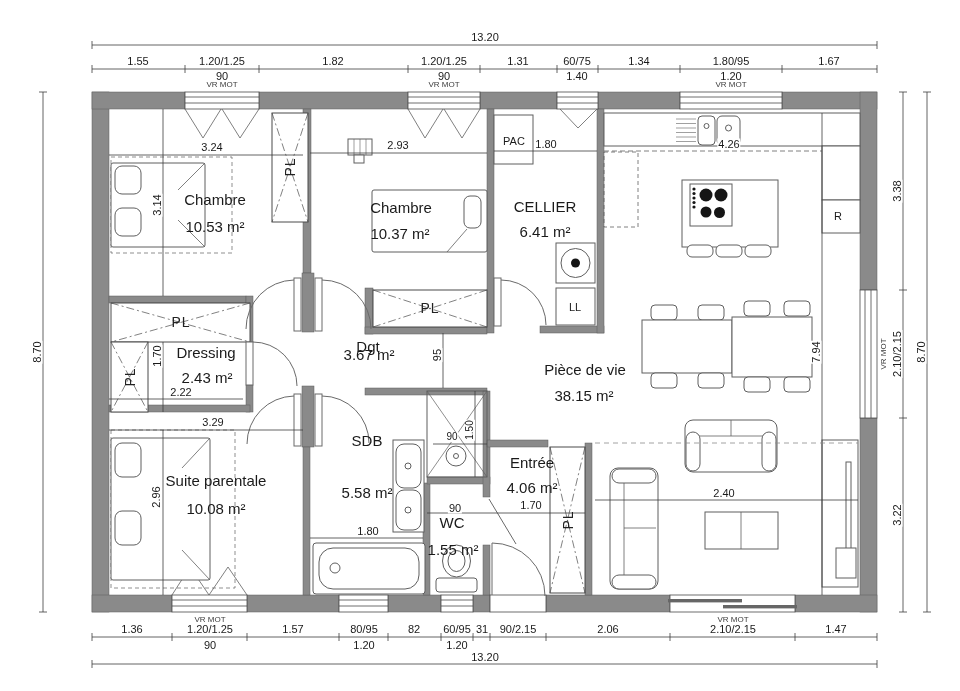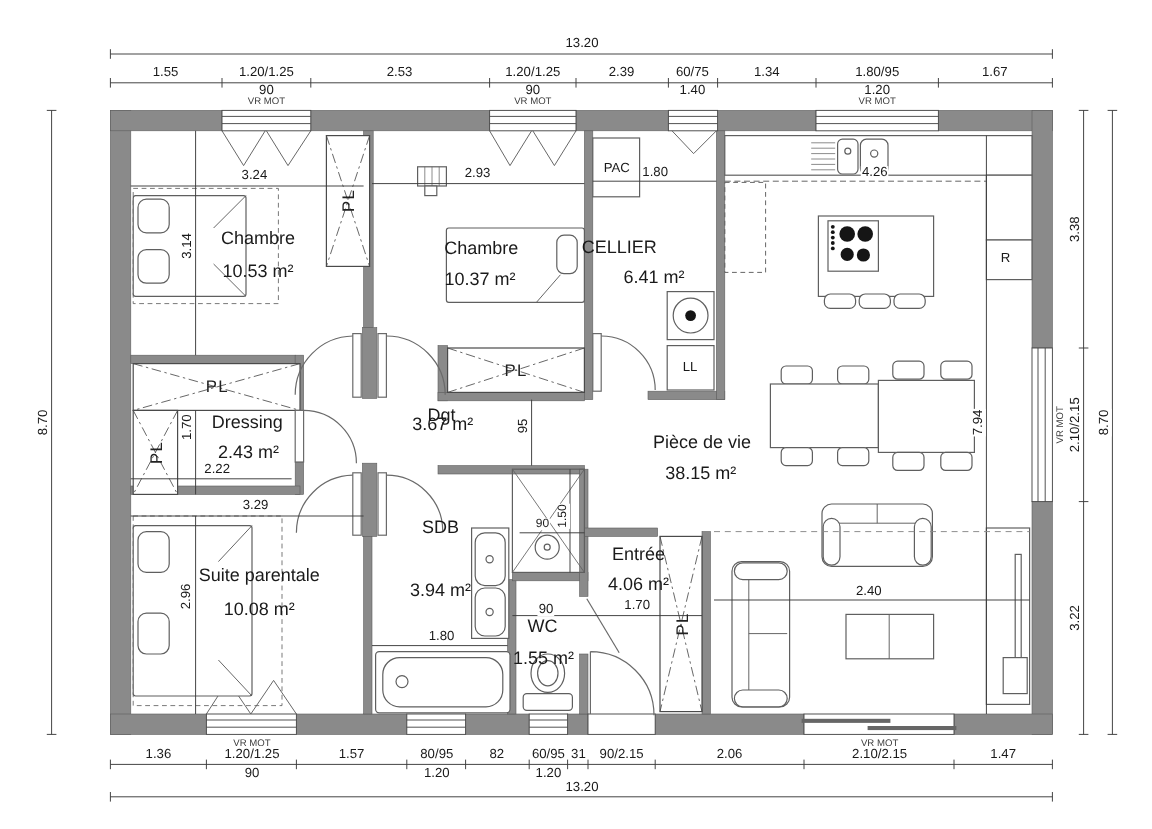--- a/index.html
+++ b/index.html
@@ -289,23 +289,23 @@
         <path d="M490 513 H585"></path>
         <path d="M595 500 H858"></path>
     <path d="M822 113 V595"></path>
     <path d="M595 443 H858" stroke="#8a8a8a" stroke-dasharray="5 4"></path>
   </g>
 </svg>
 
   <div class="lb" style="left:485px;top:37px">13.20</div>
   <div class="lb" style="left:138px;top:61px">1.55</div>
   <div class="lb" style="left:222px;top:61px">1.20/1.25</div>
-  <div class="lb" style="left:333px;top:61px">2.53</div>
+  <div class="lb" style="left:333px;top:61px">1.82</div>
   <div class="lb" style="left:444px;top:61px">1.20/1.25</div>
-  <div class="lb" style="left:518px;top:61px">2.39</div>
+  <div class="lb" style="left:518px;top:61px">1.31</div>
   <div class="lb" style="left:577px;top:61px">60/75</div>
   <div class="lb" style="left:639px;top:61px">1.34</div>
   <div class="lb" style="left:731px;top:61px">1.80/95</div>
   <div class="lb" style="left:829px;top:61px">1.67</div>
   <div class="lb" style="left:222px;top:76px">90</div>
   <div class="lb" style="left:444px;top:76px">90</div>
   <div class="lb" style="left:577px;top:76px">1.40</div>
   <div class="lb" style="left:731px;top:76px">1.20</div>
   <div class="lb vr" style="left:222px;top:85px">VR MOT</div>
   <div class="lb vr" style="left:444px;top:85px">VR MOT</div>
@@ -333,32 +333,32 @@
   <div class="lb rot" style="left:897px;top:191px">3.38</div>
   <div class="lb rot vr" style="left:884px;top:354px">VR MOT</div>
   <div class="lb rot" style="left:897px;top:354px">2.10/2.15</div>
   <div class="lb rot" style="left:897px;top:515px">3.22</div>
   <div class="lb rot" style="left:921px;top:352px">8.70</div>
 
   <div class="lb room" style="left:215px;top:199px">Chambre</div>
   <div class="lb area" style="left:215px;top:226px">10.53 m²</div>
   <div class="lb room" style="left:401px;top:207px">Chambre</div>
   <div class="lb area" style="left:400px;top:233px">10.37 m²</div>
-  <div class="lb room" style="left:516px;top:206px">CELLIER</div>
+  <div class="lb room" style="left:545px;top:206px">CELLIER</div>
   <div class="lb area" style="left:545px;top:231px">6.41 m²</div>
   <div class="lb room" style="left:206px;top:352px">Dressing</div>
   <div class="lb area" style="left:207px;top:377px">2.43 m²</div>
   <div class="lb room" style="left:368px;top:346px">Dgt</div>
   <div class="lb area" style="left:369px;top:354px">3.67 m²</div>
   <div class="lb room" style="left:585px;top:369px">Pièce de vie</div>
   <div class="lb area" style="left:584px;top:395px">38.15 m²</div>
   <div class="lb room" style="left:216px;top:480px">Suite parentale</div>
   <div class="lb area" style="left:216px;top:508px">10.08 m²</div>
   <div class="lb room" style="left:367px;top:440px">SDB</div>
-  <div class="lb area" style="left:367px;top:492px">3.94 m²</div>
+  <div class="lb area" style="left:367px;top:492px">5.58 m²</div>
   <div class="lb room" style="left:532px;top:462px">Entrée</div>
   <div class="lb area" style="left:532px;top:487px">4.06 m²</div>
   <div class="lb room" style="left:452px;top:522px">WC</div>
   <div class="lb area" style="left:453px;top:549px">1.55 m²</div>
 
   <div class="lb" style="left:212px;top:147px">3.24</div>
   <div class="lb rot" style="left:157px;top:205px">3.14</div>
   <div class="lb" style="left:398px;top:145px">2.93</div>
   <div class="lb" style="left:546px;top:144px">1.80</div>
   <div class="lb" style="left:729px;top:144px">4.26</div>

